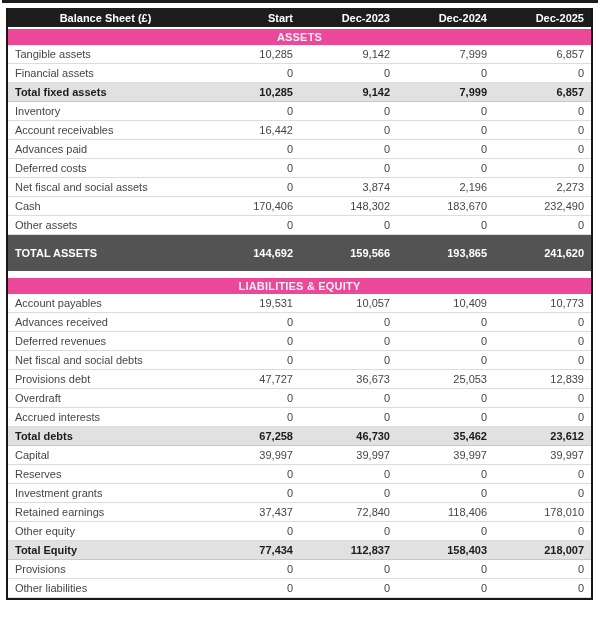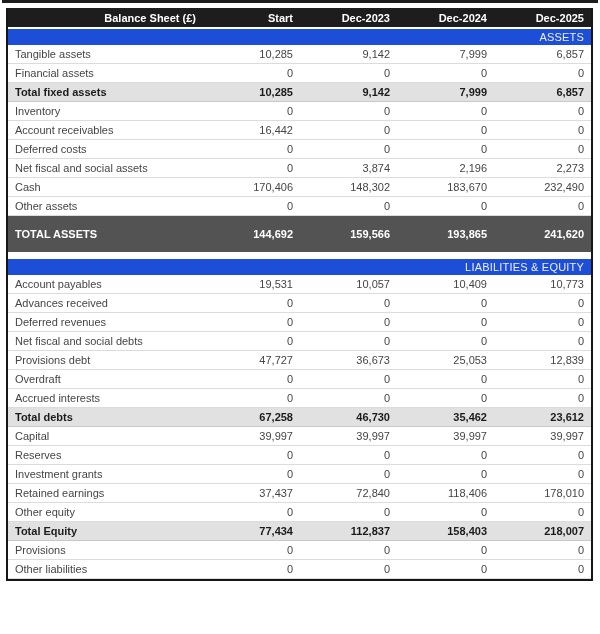--- a/index.html
+++ b/index.html
@@ -15,24 +15,24 @@
     border-top: none;
   }
   table { width: 100%; border-collapse: collapse; font-size: 11px; table-layout: fixed; }
   col.c-label { width: auto; }
   col.c-num { width: 97px; }
   th, td { padding: 0 7px; overflow: hidden; white-space: nowrap; }
   thead th {
     background: #1d1d1d; color: #ffffff; font-weight: bold;
     height: 19px; text-align: right; border-bottom: 2px solid #ffffff;
   }
-  thead th.label { text-align: right; }
+  thead th.label { text-align: center; }
   tr.section td {
-    background: #1d4ed8; color: #efefef; font-weight: normal;
-    height: 16px; text-align: right; letter-spacing: 0.2px;
+    background: #ec4899; color: #efefef; font-weight: bold;
+    height: 16px; text-align: center; letter-spacing: 0.2px;
   }
   tr.normal td {
     background: #ffffff; color: #454545; height: 18px;
     border-bottom: 1px solid #dcdcdc;
   }
   tr.subtotal td {
     background: #e1e1e1; color: #1b1b1b; font-weight: bold; height: 18px;
     border-top: 1px solid #5a5a5a; border-bottom: 1px solid #c8c8c8; margin-top: 28px;
   }
   tr.grand td {
@@ -98,20 +98,27 @@
           <td class="num">0</td>
         </tr>
         <tr class="normal">
           <td>Account receivables</td>
           <td class="num">16,442</td>
           <td class="num">0</td>
           <td class="num">0</td>
           <td class="num">0</td>
         </tr>
         <tr class="normal">
+          <td>Advances paid</td>
+          <td class="num">0</td>
+          <td class="num">0</td>
+          <td class="num">0</td>
+          <td class="num">0</td>
+        </tr>
+        <tr class="normal">
           <td>Deferred costs</td>
           <td class="num">0</td>
           <td class="num">0</td>
           <td class="num">0</td>
           <td class="num">0</td>
         </tr>
         <tr class="normal">
           <td>Net fiscal and social assets</td>
           <td class="num">0</td>
           <td class="num">3,874</td>

